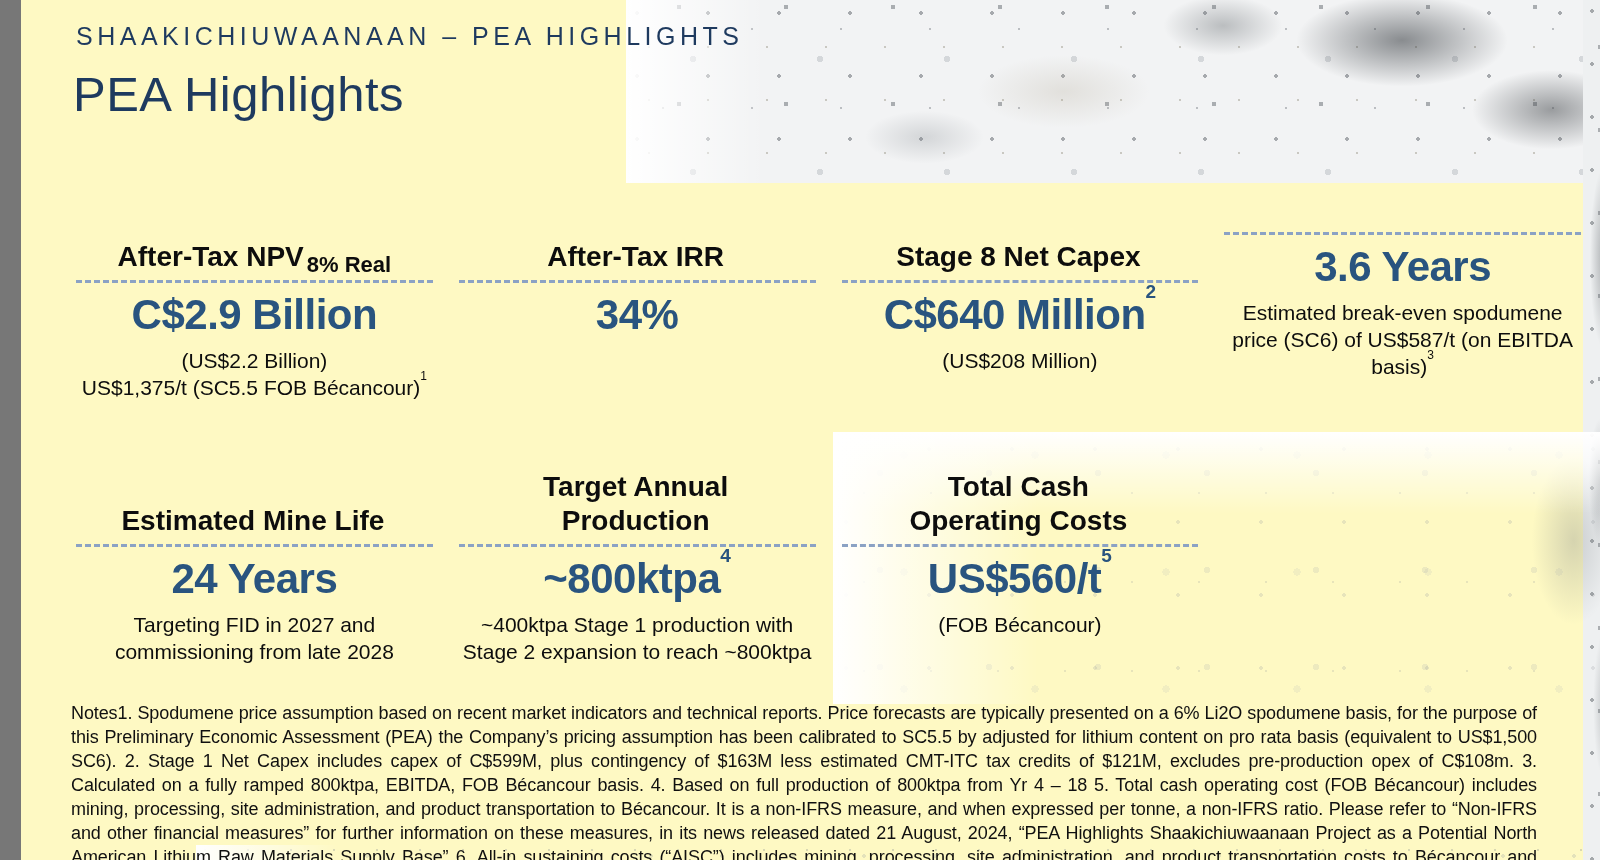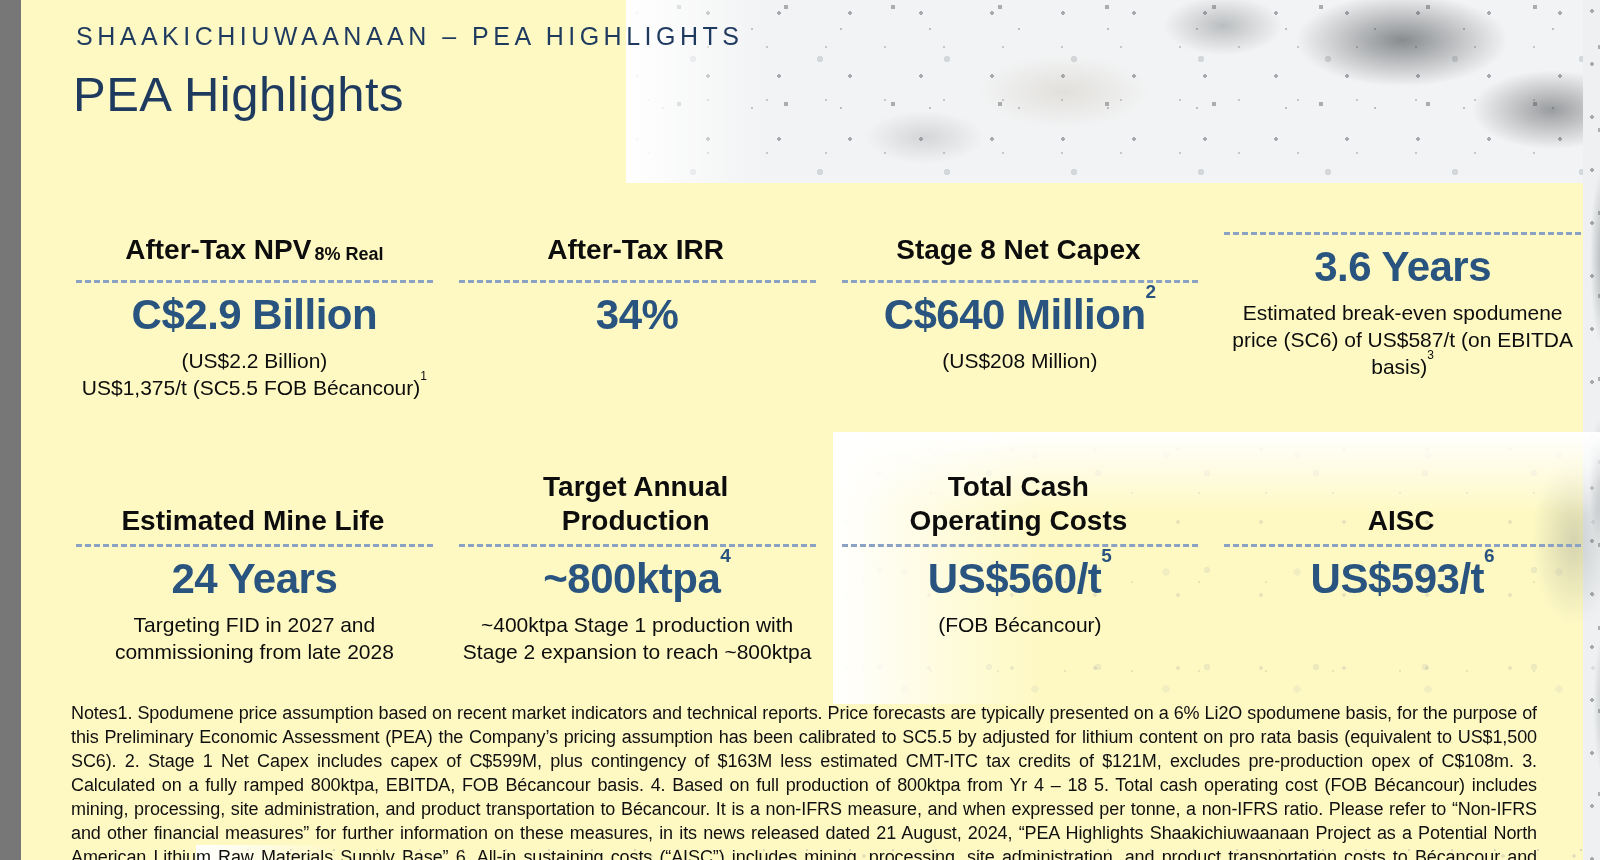--- a/index.html
+++ b/index.html
@@ -86,23 +86,23 @@
     display:grid;grid-template-columns:repeat(4,1fr);column-gap:26px;
   }
   .row1{top:226px;}
   .row2{top:452px;}
   .card{display:flex;flex-direction:column;text-align:center;}
   .card-heading{
     display:flex;align-items:flex-end;justify-content:center;
     font-weight:700;color:var(--ink);font-size:28px;line-height:1.22;
     white-space:pre-line;
   }
-  .row1 .card-heading{min-height:48px;align-items:center;}
+  .row1 .card-heading{min-height:48px;}
   .row2 .card-heading{min-height:86px;}
-  .hsub{font-size:18px;position:relative;top:5px;margin-left:3px;font-weight:700;}
+  .hsub{font-size:22px;position:relative;top:5px;margin-left:3px;font-weight:700;}
   .dash{height:0;border-top:3px dashed var(--dash);margin:6px 0 10px;}
   .card-value{
     font-weight:700;color:var(--value-blue);font-size:42px;line-height:1.05;
     letter-spacing:-.5px;
   }
   .card-value sup{font-size:19px;position:relative;top:-16px;letter-spacing:0;}
   .card-sub{
     margin-top:11px;font-size:21px;line-height:1.28;color:var(--ink);
     white-space:pre-line;
   }
@@ -180,24 +180,18 @@
     </div>
 
     <div class="card">
       <div class="card-heading"><span>Total Cash
 Operating Costs</span><span class="hsub"></span></div>
       <div class="dash"></div>
       <div class="card-value"><span>US$560/t</span><sup>5</sup></div>
       <div class="card-sub"><span>(FOB Bécancour)</span><sup></sup></div>
     </div>
 
-    <div class="card">
-      <div class="card-heading"><span>AISC</span><span class="hsub"></span></div>
-      <div class="dash"></div>
-      <div class="card-value"><span>US$593/t</span><sup>6</sup></div>
-      <div class="card-sub"><span></span><sup></sup></div>
-    </div>
 
   </div>
 
   <div class="notes">Notes1. Spodumene price assumption based on recent market indicators and technical reports. Price forecasts are typically presented on a 6% Li2O spodumene basis, for the purpose of this Preliminary Economic Assessment (PEA) the Company’s pricing assumption has been calibrated to SC5.5 by adjusted for lithium content on pro rata basis (equivalent to US$1,500 SC6). 2. Stage 1 Net Capex includes capex of C$599M, plus contingency of $163M less estimated CMT-ITC tax credits of $121M, excludes pre-production opex of C$108m. 3. Calculated on a fully ramped 800ktpa, EBITDA, FOB Bécancour basis. 4. Based on full production of 800ktpa from Yr 4 – 18 5. Total cash operating cost (FOB Bécancour) includes mining, processing, site administration, and product transportation to Bécancour. It is a non-IFRS measure, and when expressed per tonne, a non-IFRS ratio. Please refer to “Non-IFRS and other financial measures” for further information on these measures, in its news released dated 21 August, 2024, “PEA Highlights Shaakichiuwaanaan Project as a Potential North American Lithium Raw Materials Supply Base” 6. All-in sustaining costs (“AISC”) includes mining, processing, site administration, and product transportation costs to Bécancour and sustaining capital over the LOM per unit of concentrate produced during the LOM. It is a non-IFRS measure, and when expressed per tonne, a non-IFRS ratio. Please refer to “Non-IFRS and other financial measures” for further information on these measures, in its news released dated 21 August, 2024, “PEA Highlights Shaakichiuwaanaan Project as a Potential North American Lithium Raw Materials Supply Base”. Results of the Preliminary Economic Assessment (PEA), Effective Date of August 21, 2024, represent forward-looking information. This economic assessment is by definition preliminary in nature, and includes inferred mineral resources that are considered too speculative to have the economic considerations applied to them that would enable them to be categorized as mineral reserves. There is no certainty that the preliminary economic assessment will be realized. Mineral resources are not mineral reserves as they do not have demonstrated economic viability.</div>
 
 </div>
 
 </body></html>

